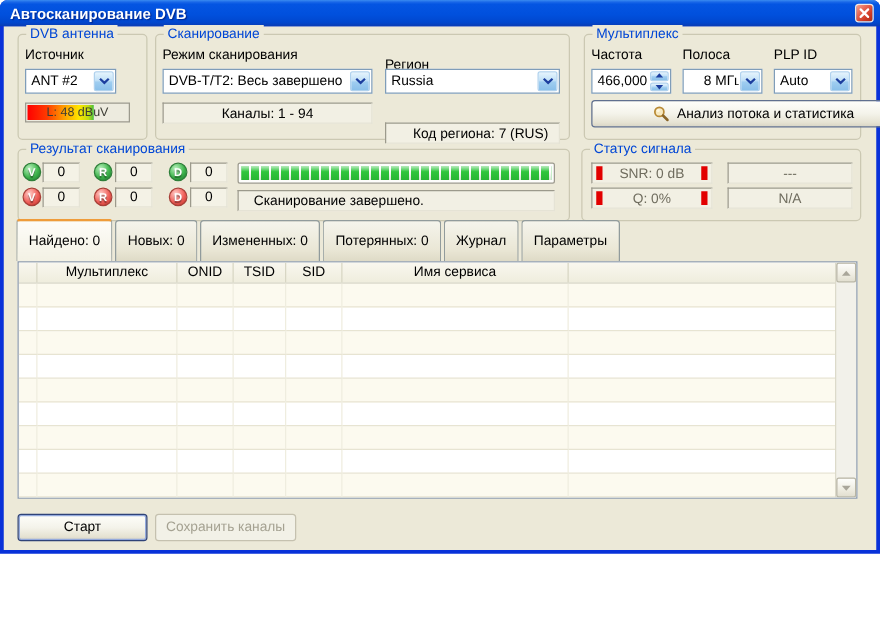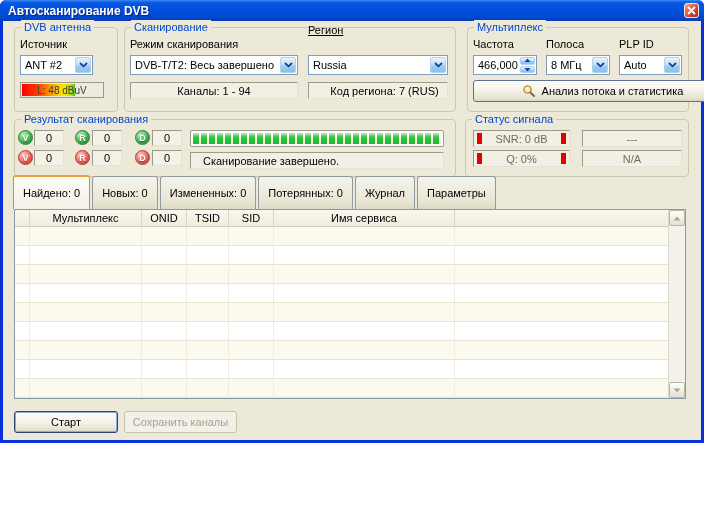--- a/index.html
+++ b/index.html
@@ -109,39 +109,39 @@
   </div>
   <div class="level">
     <div class="lfill" style="width: 65%;"></div>
     <div class="ltext">L: 48 dBuV</div>
   </div>
 
   <div class="grp" style="left:124px;top:27px;width:332px;height:85px;">
     <span class="cap">Сканирование</span>
   </div>
   <span class="lbl" style="left:130px;top:38px;">Режим сканирования</span>
-  <span class="lbl" style="left:308px;top:24px;text-decoration:underline;">Регион</span>
+  <span class="lbl" style="left:308px;top:46px;text-decoration:underline;">Регион</span>
   <div class="combo" style="left:130px;top:55px;width:168px;height:20px;">
     <span class="val">DVB-T/T2: Весь завершено</span>
     <span class="cbtn">
         <svg width="9" height="6" viewBox="0 0 9 6">
           <path d="M1 1 L4.5 4.3 L8 1" fill="none" stroke="#1C3E9E" stroke-width="1.8"></path>
         </svg>
       </span>
   </div>
   <div class="combo" style="left:308px;top:55px;width:140px;height:20px;">
     <span class="val">Russia</span>
     <span class="cbtn">
         <svg width="9" height="6" viewBox="0 0 9 6">
           <path d="M1 1 L4.5 4.3 L8 1" fill="none" stroke="#1C3E9E" stroke-width="1.8"></path>
         </svg>
       </span>
   </div>
   <div class="ifield" style="left:130px;top:82px;width:168px;height:17px;">Каналы: 1 - 94</div>
-  <div class="ifield" style="left:308px;top:82px;width:140px;height:17px;padding-left:13px;">Код региона: 7 (RUS)</div>
+  <div class="ifield" style="left:308px;top:98px;width:140px;height:17px;padding-left:13px;">Код региона: 7 (RUS)</div>
 
   <div class="grp" style="left:467px;top:27px;width:222px;height:85px;">
     <span class="cap">Мультиплекс</span>
   </div>
   <span class="lbl" style="left:473px;top:38px;">Частота</span>
   <span class="lbl" style="left:546px;top:38px;">Полоса</span>
   <span class="lbl" style="left:619px;top:38px;">PLP ID</span>
   <div class="spin" style="left:473px;top:55px;width:64px;height:20px;">
     <input value="466,000" style="">
     <span class="spincol">
@@ -150,21 +150,21 @@
             <path d="M3.5 0.5 L6.5 4 H0.5 Z" fill="#1C3E9E"></path>
           </svg>
         </span>
       <span class="sbtn">
           <svg width="7" height="5" viewBox="0 0 7 5">
             <path d="M0.5 1 H6.5 L3.5 4.5 Z" fill="#1C3E9E"></path>
           </svg>
         </span>
     </span>
   </div>
-  <div class="combo" style="left:546px;top:55px;width:64px;height:20px;">
+  <div class="combo" style="left:546px;top:55px;width:64px;height:20px;padding-left:12px;">
     <span class="val">8 МГц</span>
     <span class="cbtn">
         <svg width="9" height="6" viewBox="0 0 9 6">
           <path d="M1 1 L4.5 4.3 L8 1" fill="none" stroke="#1C3E9E" stroke-width="1.8"></path>
         </svg>
       </span>
   </div>
   <div class="combo" style="left:619px;top:55px;width:63px;height:20px;">
     <span class="val">Auto</span>
     <span class="cbtn">

